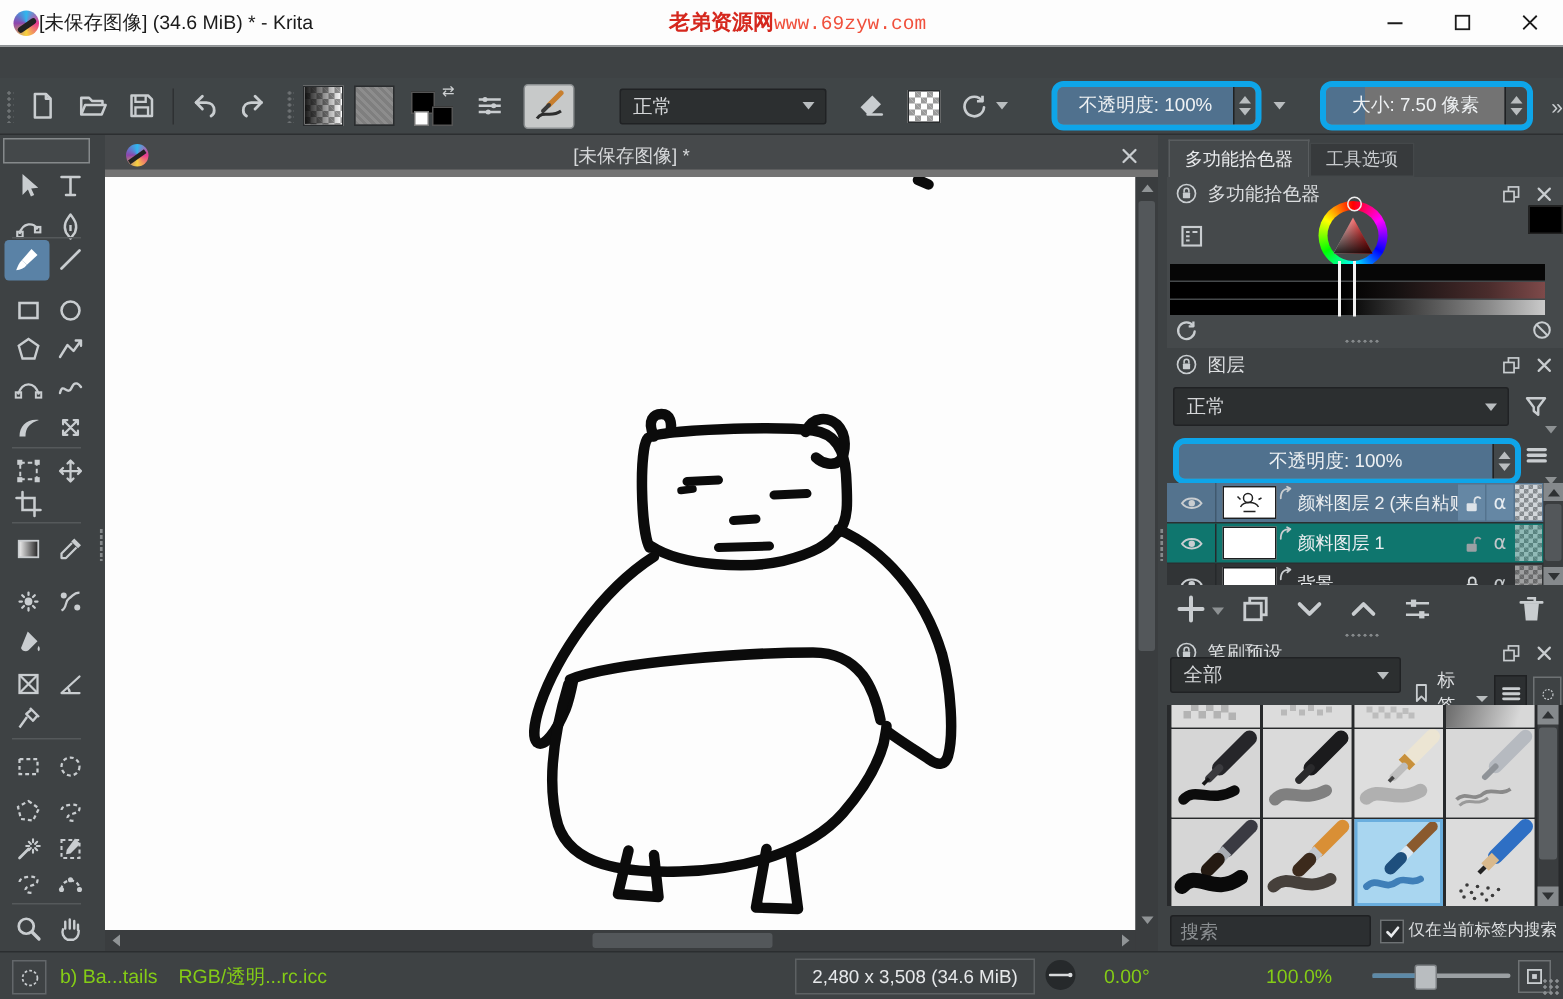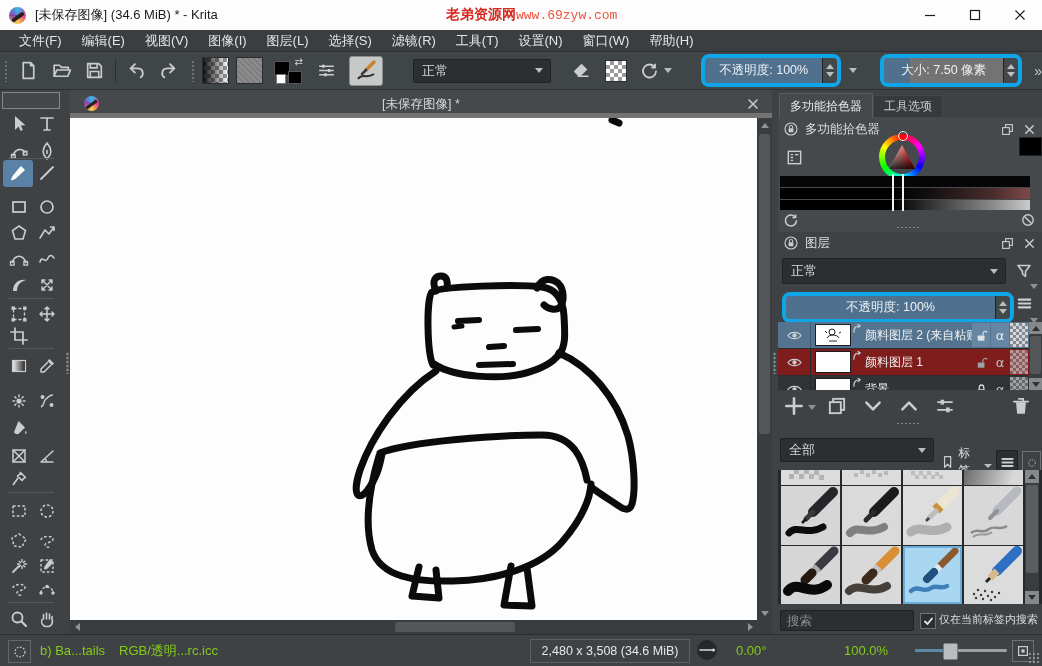--- a/index.html
+++ b/index.html
@@ -7,21 +7,21 @@
        font-family:"Liberation Sans","DejaVu Sans",sans-serif;color:#d8dadc;font-size:13px;
        -webkit-font-smoothing:antialiased}
   .abs{position:absolute}
   svg.i{color:#c9cdd0;display:block}
   
   #titlebar{position:absolute;left:0;top:0;width:1042px;height:30px;background:#fdfdfd;color:#1b1b1b;
             display:flex;align-items:center;border-bottom:1px solid #8f9396}
   #krita-logo{width:17px;height:17px;border-radius:50%;margin-left:9px;position:relative;overflow:hidden;
       background:conic-gradient(#2fb7ee,#e93a90,#f7d23e,#8e44ad,#2fb7ee)}
   #krita-logo:after{content:"";position:absolute;left:2px;top:8px;width:14px;height:4px;background:#222;transform:rotate(-35deg);border-radius:2px}
-  #win-title{margin-left:9px;font-size:13px}
+  #win-title{font-size:13px}
   #watermark{position:absolute;left:446px;top:0;height:30px;display:flex;align-items:center;gap:0}
   #watermark .wm-name{color:#d5281e;font-weight:bold;font-size:14px}
   #watermark .wm-url{color:#f0503c;font-size:13px;font-family:"Liberation Mono","DejaVu Sans Mono",monospace}
   .winbtn{width:45px;height:29px;display:flex;align-items:center;justify-content:center}
   #winbtns{margin-left:auto;display:flex}
   
   #menubar{position:absolute;left:0;top:30px;width:1042px;height:22px;background:#3a3e40;display:flex;
            align-items:center;padding-left:10px;gap:2px;border-bottom:1px solid #2d3032;box-sizing:border-box}
   .menu-item{padding:0 9px;height:22px;line-height:22px;color:#e3e5e6;font-size:13px}
   
@@ -384,33 +384,20 @@
           </svg>
         </div>
       <div class="winbtn">
           <svg width="12" height="12" viewBox="0 0 12 12">
             <path d="M1.5,1.5 L10.5,10.5 M10.5,1.5 L1.5,10.5" stroke="#1b1b1b" stroke-width="1.2"></path>
           </svg>
         </div>
     </div>
   </div>
 
-  <div id="menubar">
-    <span class="menu-item">文件(F)</span>
-    <span class="menu-item">编辑(E)</span>
-    <span class="menu-item">视图(V)</span>
-    <span class="menu-item">图像(I)</span>
-    <span class="menu-item">图层(L)</span>
-    <span class="menu-item">选择(S)</span>
-    <span class="menu-item">滤镜(R)</span>
-    <span class="menu-item">工具(T)</span>
-    <span class="menu-item">设置(N)</span>
-    <span class="menu-item">窗口(W)</span>
-    <span class="menu-item">帮助(H)</span>
-  </div>
 
   <div id="toolbar">
     <div class="grip" style="margin-left:4px"></div>
     <div class="tbtn" style="margin-left:6px">
         <svg class="i" width="21" height="21">
           <use href="#s-newdoc"></use>
         </svg>
       </div>
     <div class="tbtn" style="margin-left:7px">
         <svg class="i" width="21" height="21">
@@ -869,21 +856,21 @@
           <div class="lico" style="background:#6587a4">
               <svg class="i" style="color:#dde3e8" width="15" height="15">
                 <use href="#s-lockopen"></use>
               </svg>
             </div>
           <div class="lico" style="background:#6587a4">
               <span class="alpha" style="color:#e8edf1">α</span>
             </div>
           <div class="lico checker-sm" style="opacity:.85"></div>
         </div>
-        <div class="lrow" style="top:27px;background:#7f1d1d">
+        <div class="lrow" style="top:27px;background:#0f766e">
           <div class="eyebox">
               <svg class="i" width="17" height="13">
                 <use href="#s-eye"></use>
               </svg>
             </div>
           <div class="lthumb checker-sm"></div>
           <svg class="i decor" width="11" height="11">
               <use href="#s-decor"></use>
             </svg>
           <span class="lname">颜料图层 1</span>
@@ -960,20 +947,36 @@
         <div class="abs" style="left:232px;top:3px">
             <svg class="i" width="22" height="22">
               <use href="#s-trash"></use>
             </svg>
           </div>
       </div>
     </div>
 
     <div class="docker" style="top:332px;height:212px">
       <div class="dots-h abs" style="left:118px;top:0"></div>
+      <div class="dk-header" style="top:2px">
+        <svg class="i" width="16" height="16">
+            <use href="#s-lockcirc"></use>
+          </svg>
+        <span class="dk-title">笔刷预设</span>
+        <div class="dk-btn dk-float">
+            <svg class="i" width="15" height="15">
+              <use href="#s-float"></use>
+            </svg>
+          </div>
+        <div class="dk-btn dk-close">
+            <svg class="i" width="15" height="15">
+              <use href="#s-close"></use>
+            </svg>
+          </div>
+      </div>
       <div class="combo" style="position:absolute;left:2px;top:16px;width:154px;height:24px">
         <span class="cval">全部</span>
         <span class="tdown" style="margin-right:7px"></span>
       </div>
       <div class="abs" style="left:162px;top:28px;width:52px;height:24px;display:flex;align-items:center;gap:3px;justify-content:center">
         <svg class="i" width="16" height="16">
             <use href="#s-bookmark"></use>
           </svg>
         <span style="font-size:12px;color:#dcdee0">标签</span>
         <span class="tdown" style="border-top-width:4px;margin-top:8px"></span>

